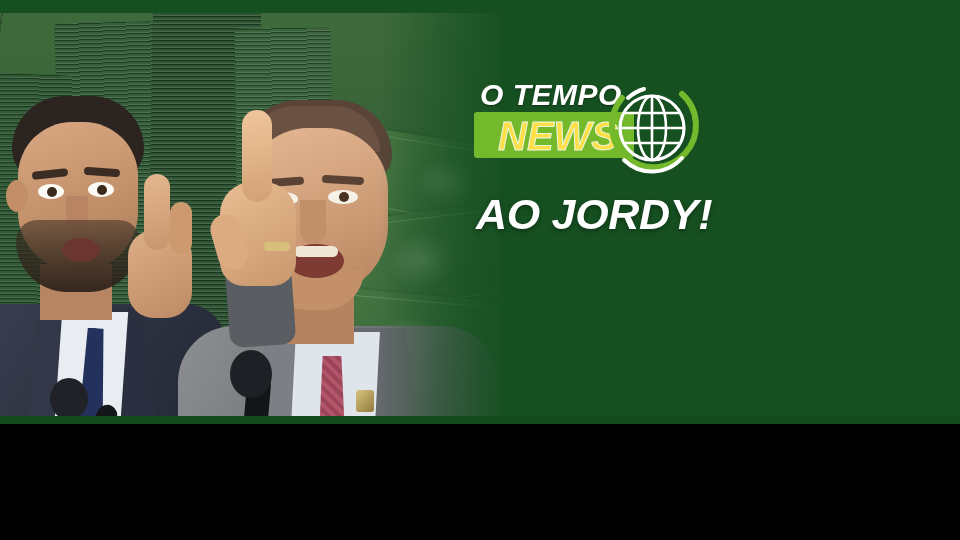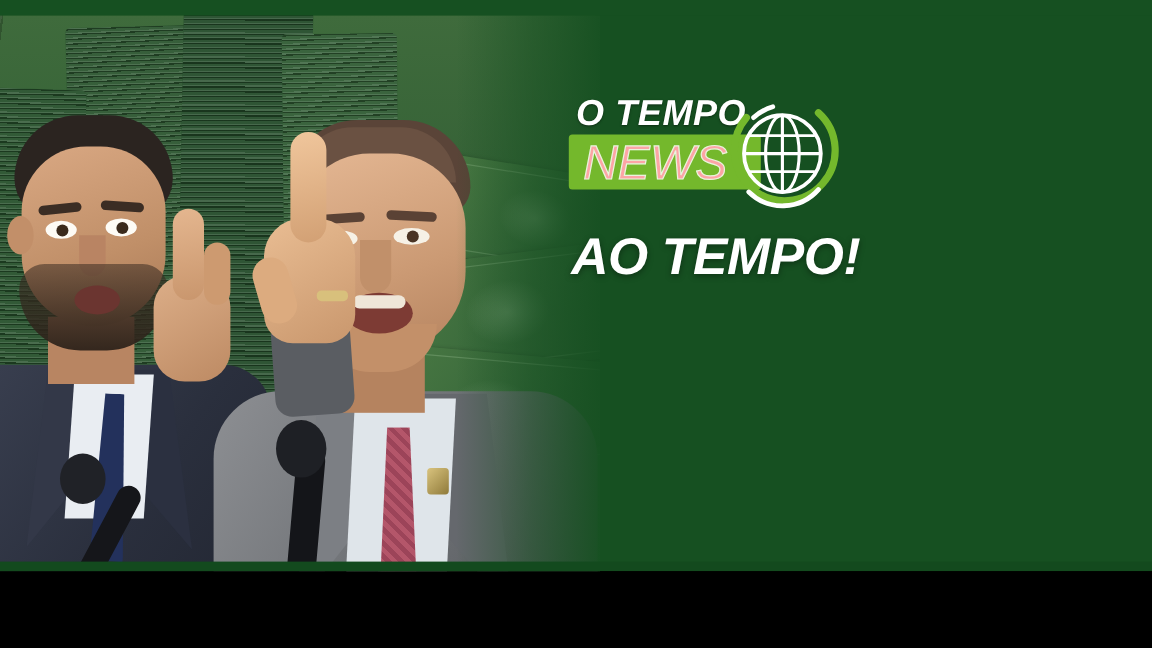--- a/index.html
+++ b/index.html
@@ -1,18 +1,18 @@
 <!DOCTYPE html>
 <html><head>
 <meta charset="utf-8">
 <style>
   html,body{margin:0;padding:0;background:#000;}
   *{box-sizing:border-box;}
   .stage{
-    position:relative;width:960px;height:476px;overflow:hidden;
+    position:relative;width:960px;height:424px;overflow:hidden;
     background:#165021;
     font-family:"Liberation Sans","DejaVu Sans",sans-serif;
   }
 
   
   .photo{
     position:absolute;left:0;top:0;width:500px;height:540px;overflow:hidden;
     background:#14421c;
   }
   
@@ -157,23 +157,23 @@
     position:absolute;left:6px;top:2px;
     font-size:30px;font-weight:700;font-style:italic;letter-spacing:.5px;
     color:#ffffff;line-height:1;
     text-shadow:0 1px 2px rgba(0,0,0,.45);
   }
   .logo-newsbar{
     position:absolute;left:0;top:34px;width:160px;height:46px;
     background:#74b82c;border-radius:3px;
   }
   .logo-news{
-    position:absolute;left:12px;top:36px;
-    font-size:40px;font-weight:400;font-style:italic;letter-spacing:0px;
-    color:#fca5a5;line-height:44px;
+    position:absolute;left:24px;top:36px;
+    font-size:40px;font-weight:700;font-style:italic;letter-spacing:0px;
+    color:#fde047;line-height:44px;
     -webkit-text-stroke:1px #e9f5dd;
   }
   .globe{position:absolute;left:130px;top:2px;width:96px;height:96px;}
 
   
   .headline{
     position:absolute;left:476px;top:186px;width:470px;
     color:#ffffff;font-style:italic;font-weight:700;
     font-size:43px;line-height:56px;letter-spacing:-.3px;
     text-shadow:0 2px 5px rgba(0,0,0,.38);
@@ -283,17 +283,17 @@
       <circle cx="48" cy="48" r="32" fill="none" stroke="#ffffff" stroke-width="3.2"></circle>
       <ellipse cx="48" cy="48" rx="14" ry="32" fill="none" stroke="#ffffff" stroke-width="2.6"></ellipse>
       <line x1="48" y1="16" x2="48" y2="80" stroke="#ffffff" stroke-width="2.6"></line>
       <line x1="16" y1="48" x2="80" y2="48" stroke="#ffffff" stroke-width="2.6"></line>
       <path d="M21 33 H75" fill="none" stroke="#ffffff" stroke-width="2.4"></path>
       <path d="M21 63 H75" fill="none" stroke="#ffffff" stroke-width="2.4"></path>
     </svg>
   </div>
 
   <div class="headline">
-    <div>AO TEMPO!</div>
+    <div>AO JORDY!</div>
   </div>
 
 
 </div>
 
 </body></html>

